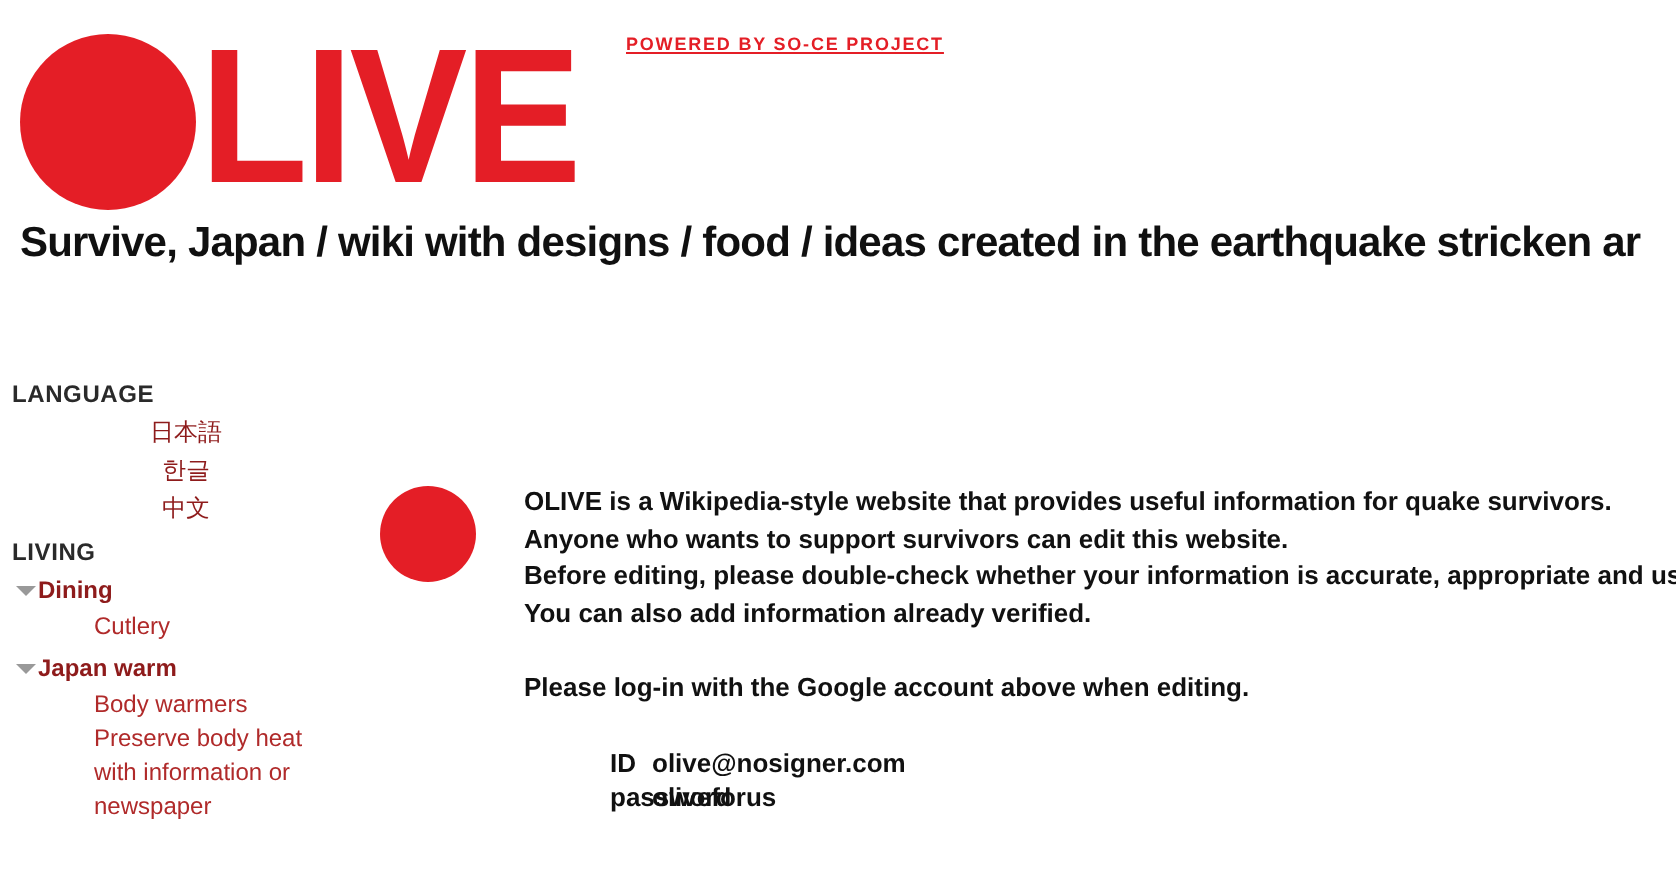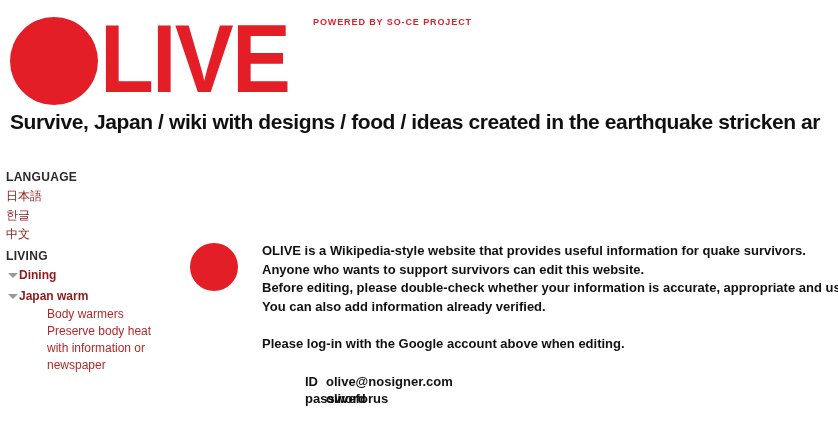--- a/index.html
+++ b/index.html
@@ -53,20 +53,21 @@
   }
   #powered-by {
     position: absolute;
     left: 313px;
     top: 17px;
     font-size: 9px;
     font-weight: bold;
     letter-spacing: 0.9px;
     color: #e41e26;
     white-space: nowrap;
+    text-decoration: underline;
   }
 
   
   #tagline {
     position: absolute;
     left: 10px;
     top: 110px;
     width: 900px;
     font-size: 21px;
     font-weight: bold;
@@ -95,29 +96,30 @@
     font-size: 12px;
   }
   .side-heading {
     font-size: 12px;
     font-weight: bold;
     color: #2a2a2a;
     letter-spacing: 0.3px;
     margin: 0 0 3px 0;
     padding-top: 0;
   }
-  #sidebar .block-language { margin-top: 20px; }
+  #sidebar .block-language { margin-top: 40px; }
   #sidebar .block-living { margin-top: 5px; }
   .lang-link {
     display: block;
     color: #8e1b1b;
     text-decoration: none;
     font-size: 12px;
     line-height: 19px;
     white-space: nowrap;
+    text-align: center;
   }
   .cat-row {
     display: flex;
     align-items: flex-start;
     margin-top: 3px;
     line-height: 18px;
   }
   .disclosure {
     width: 13px;
     flex: 0 0 13px;
@@ -221,20 +223,21 @@
       <a href="#" class="lang-link">中文</a>
     </div>
 
     <div class="block-living">
       <div class="side-heading">LIVING</div>
 
       <div class="cat-row">
         <span class="disclosure"></span>
         <a href="#" class="cat-label">Dining</a>
       </div>
+      <a href="#" class="sub-link">Cutlery</a>
 
       <div class="cat-row">
         <span class="disclosure"></span>
         <a href="#" class="cat-label">Japan warm</a>
       </div>
       <a href="#" class="sub-link">Body warmers</a>
       <a href="#" class="sub-link multiline">Preserve body heat with information or newspaper</a>
     </div>
 
   </nav>

